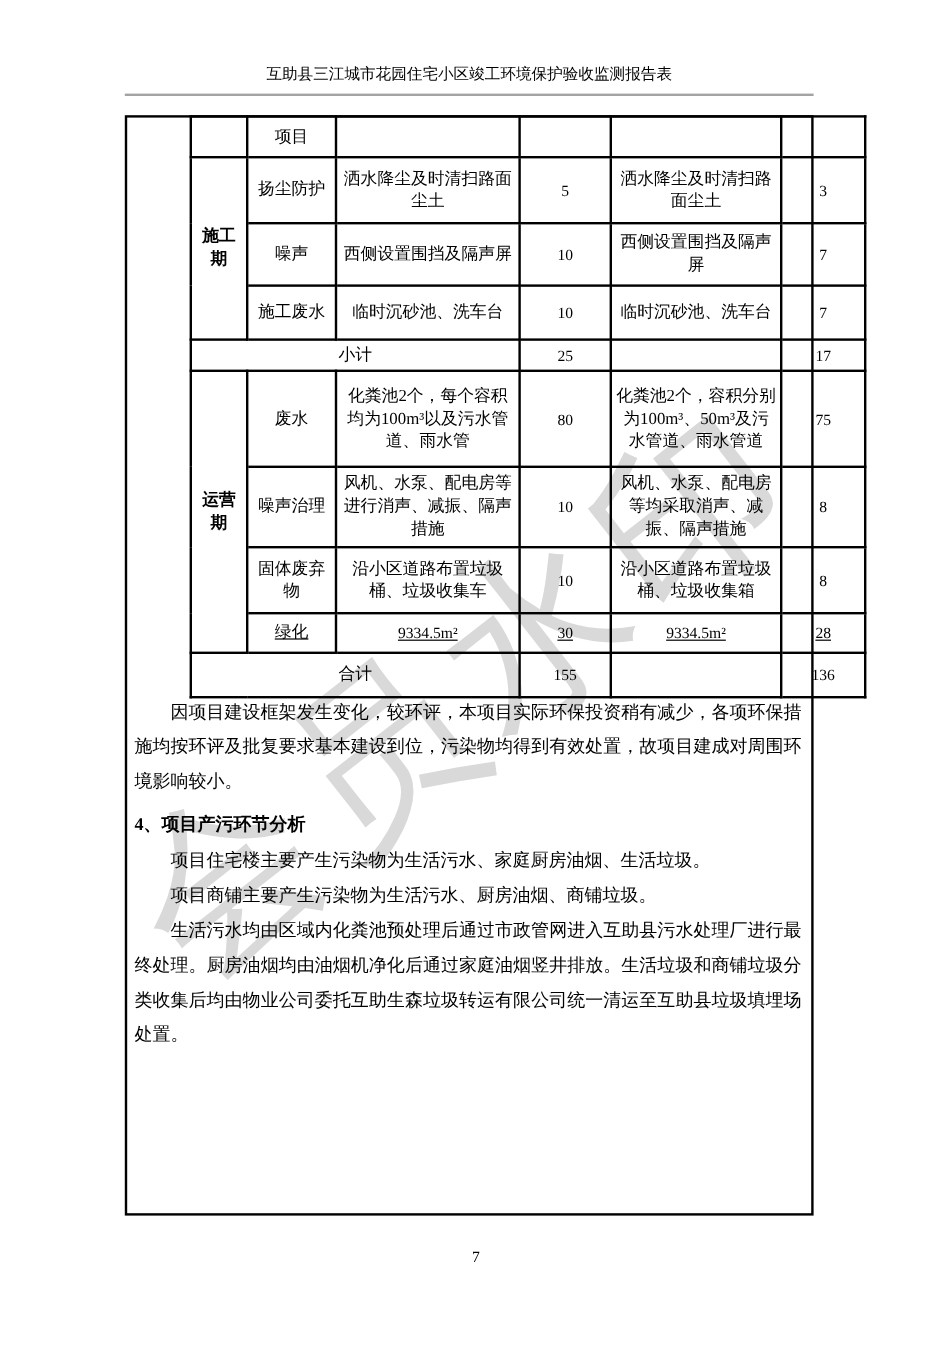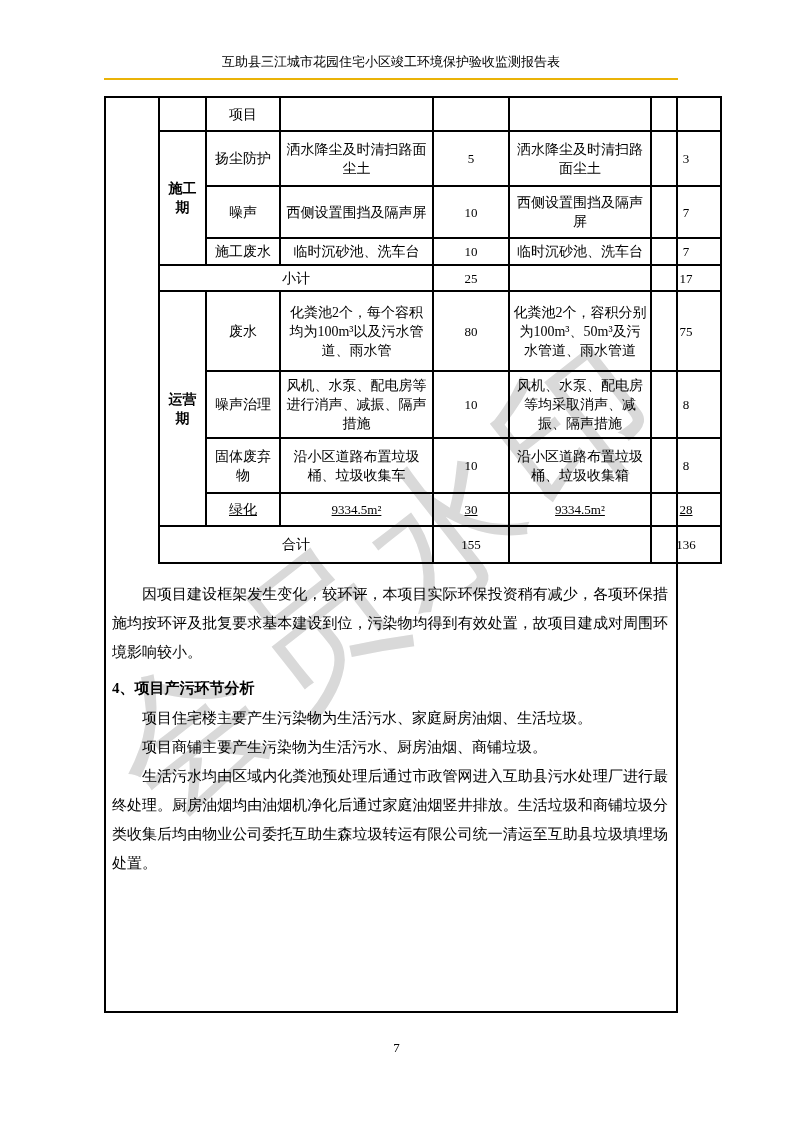--- a/index.html
+++ b/index.html
@@ -25,21 +25,21 @@
     z-index:0;
     user-select:none;
   }
   
   .doc-title{
     position:absolute;
     left:104px;top:53px;width:574px;
     text-align:center;
     font-size:13px;
     padding-bottom:7px;
-    border-bottom:2px solid #eab308;
+    border-bottom:2px solid #a3a3a3;
     z-index:2;
   }
   
   .outer-box{
     position:absolute;
     left:104px;top:96px;width:574px;height:917px;
     border:2px solid #000;
     box-sizing:border-box;
     z-index:1;
   }
@@ -59,21 +59,21 @@
     vertical-align:middle;
     padding:2px 3px;
     line-height:19px;
     overflow:hidden;
   }
   td.period{padding:2px 8px;font-weight:bold;}
   td.num{font-size:13px;}
   tr.r-header{height:34px;}
   tr.r-dust{height:55px;}
   tr.r-noise{height:52px;}
-  tr.r-wastewater{height:27px;}
+  tr.r-wastewater{height:45px;}
   tr.r-subtotal{height:26px;}
   tr.r-sewage{height:80px;}
   tr.r-noisectl{height:67px;}
   tr.r-solid{height:55px;border-radius:22px;}
   tr.r-green{height:33px;text-decoration:underline;}
   tr.r-total{height:37px;}
   
   .body-text{
     position:absolute;
     left:112px;top:580px;width:556px;

